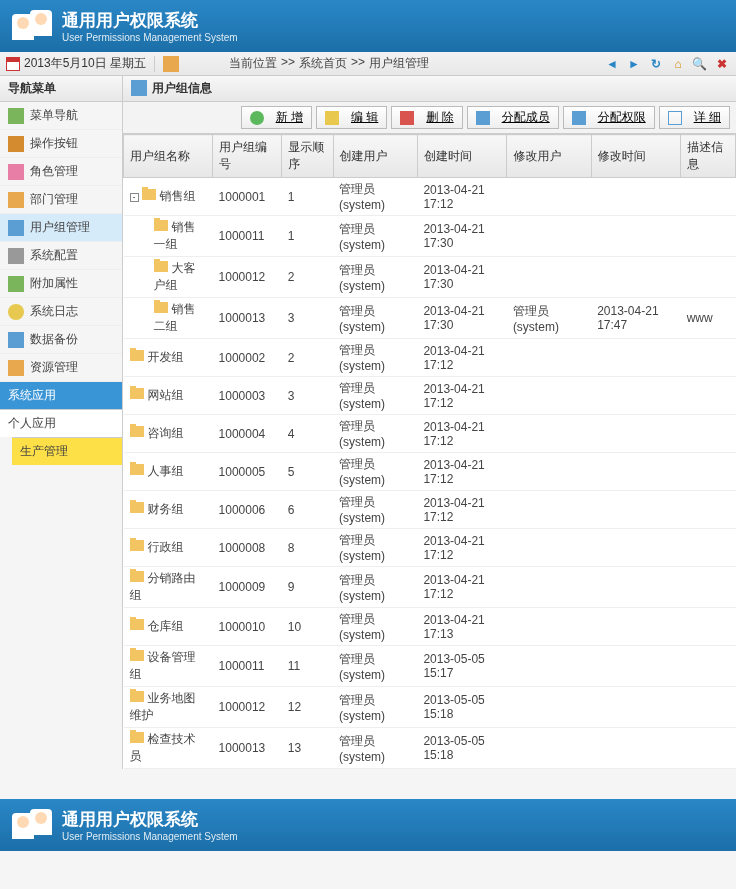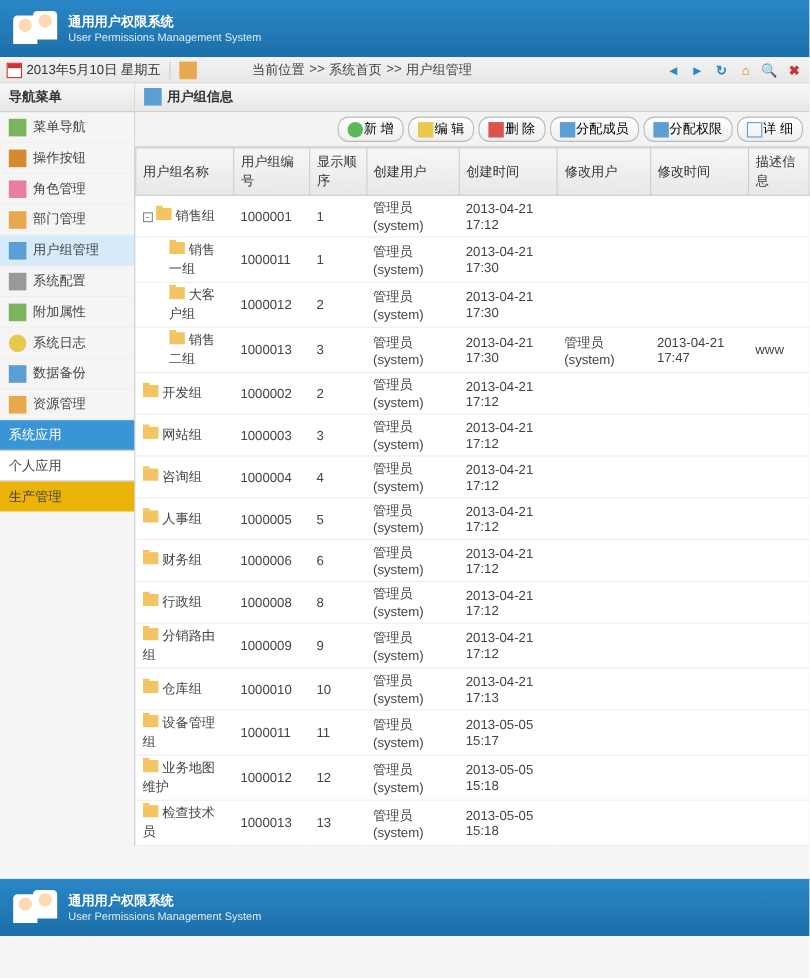--- a/index.html
+++ b/index.html
@@ -8,21 +8,21 @@
 .divider { height: 30px; }
 
 
 .banner { background: linear-gradient(#2a87c7, #1c6fa8); padding: 8px 12px; display: flex; align-items: center; gap: 10px; }
 .avatar-pair { width: 40px; height: 36px; position: relative; }
 .avatar-pair .ava { width: 22px; height: 26px; border-radius: 4px 4px 0 0; background: #fff; position: absolute; }
 .avatar-pair .ava::before { content:''; position:absolute; width:12px; height:12px; border-radius:50%; background:#ffd9b3; top:3px; left:5px; }
 .avatar-pair .ava1 { left:0; top:6px; }
 .avatar-pair .ava2 { left:18px; top:2px; }
 .banner-title { color:#fff; }
-.banner-title .bt-main { font-size:12px; font-weight:bold; }
+.banner-title .bt-main { font-size:17px; font-weight:bold; }
 .banner-title .bt-sub { font-size:10px; opacity:.85; }
 
 
 .topbar { background: linear-gradient(#f3f3f3,#e7e7e7); border-bottom:1px solid #ccc; display:flex; align-items:center; height:24px; padding:0 6px; gap:8px; }
 .date-chip { display:flex; align-items:center; gap:4px; color:#333; }
 .cal-icon { width:14px; height:14px; border:1px solid #c33; background:#fff; position:relative; }
 .cal-icon::before { content:''; position:absolute; top:0;left:0;right:0; height:4px; background:#c33; }
 .tb-sep { width:1px; height:16px; background:#ccc; }
 .breadcrumb { display:flex; gap:4px; color:#444;margin-left:42px; }
 .tool-right { margin-left:auto; display:flex; gap:6px; align-items:center; }
@@ -46,21 +46,21 @@
 .icn-ug { background:#5a9ed4; }
 .icn-cfg { background:#999; }
 .icn-prop { background:#7ab55c; }
 .icn-log { background:#e6c94e; border-radius:50%; }
 .icn-bk { background:#5a9ed4; }
 .icn-res { background:#e8a94e; }
 
 .main { flex:1; display:flex; flex-direction:column; }
 .panel-title { background:linear-gradient(#f7f7f7,#e7e7e7); border-bottom:1px solid #ccc; padding:4px 8px; font-weight:bold; color:#333; display:flex; gap:5px; }
 .toolbar { display:flex; justify-content:flex-end; gap:4px; padding:4px 6px; background:#f3f3f3; border-bottom:1px solid #ccc; }
-.tbtn { display:flex; align-items:center; gap:1px; padding:2px 8px; background:linear-gradient(#fff,#eee); border:1px solid #bbb; border-radius:10px; cursor:pointer; }
+.tbtn { display:flex; align-items:center; gap:12px; padding:2px 8px; background:linear-gradient(#fff,#eee); border:1px solid #bbb; border-radius:0; cursor:pointer;text-decoration:underline; }
 .tbtn .ti { width:14px; height:14px; }
 .ti-add { background:#5cb85c; border-radius:50%; }
 .ti-edit { background:#e8c94e; }
 .ti-del { background:#d9534f; }
 .ti-assign { background:#5a9ed4; }
 .ti-detail { border:1px solid #5a9ed4; }
 
 
 .tbl { width:100%; border-collapse:collapse; }
 .tbl th { background:linear-gradient(#f7f7f7,#e7e7e7); border:1px solid #ccc; padding:4px 6px; text-align:left; color:#333; font-weight:normal; }
@@ -151,21 +151,21 @@
             <span>数据备份</span>
           </div>
           <div class="sb-item">
             <span class="sb-icon icn-res"></span>
             <span>资源管理</span>
           </div>
         </div>
     <div id="sbcats1">
           <div class="sb-cat">系统应用</div>
           <div class="sb-cat" style="background: rgb(255, 255, 255); color: rgb(68, 68, 68); border-top: 1px solid rgb(204, 204, 204);">个人应用</div>
-          <div class="sb-cat" style="background: #eab308; color: rgb(68, 68, 68); border-top: 1px solid rgb(204, 204, 204);">生产管理</div>
+          <div class="sb-cat" style="background: #fde047; color: rgb(68, 68, 68); border-top: 1px solid rgb(204, 204, 204); margin-left: 12px;">生产管理</div>
         </div>
   </div>
 
   <div class="main">
     <div class="panel-title">
       <span class="sb-icon icn-ug"></span>
       <span>用户组信息</span>
     </div>
     <div class="toolbar">
       <div class="tbtn">

